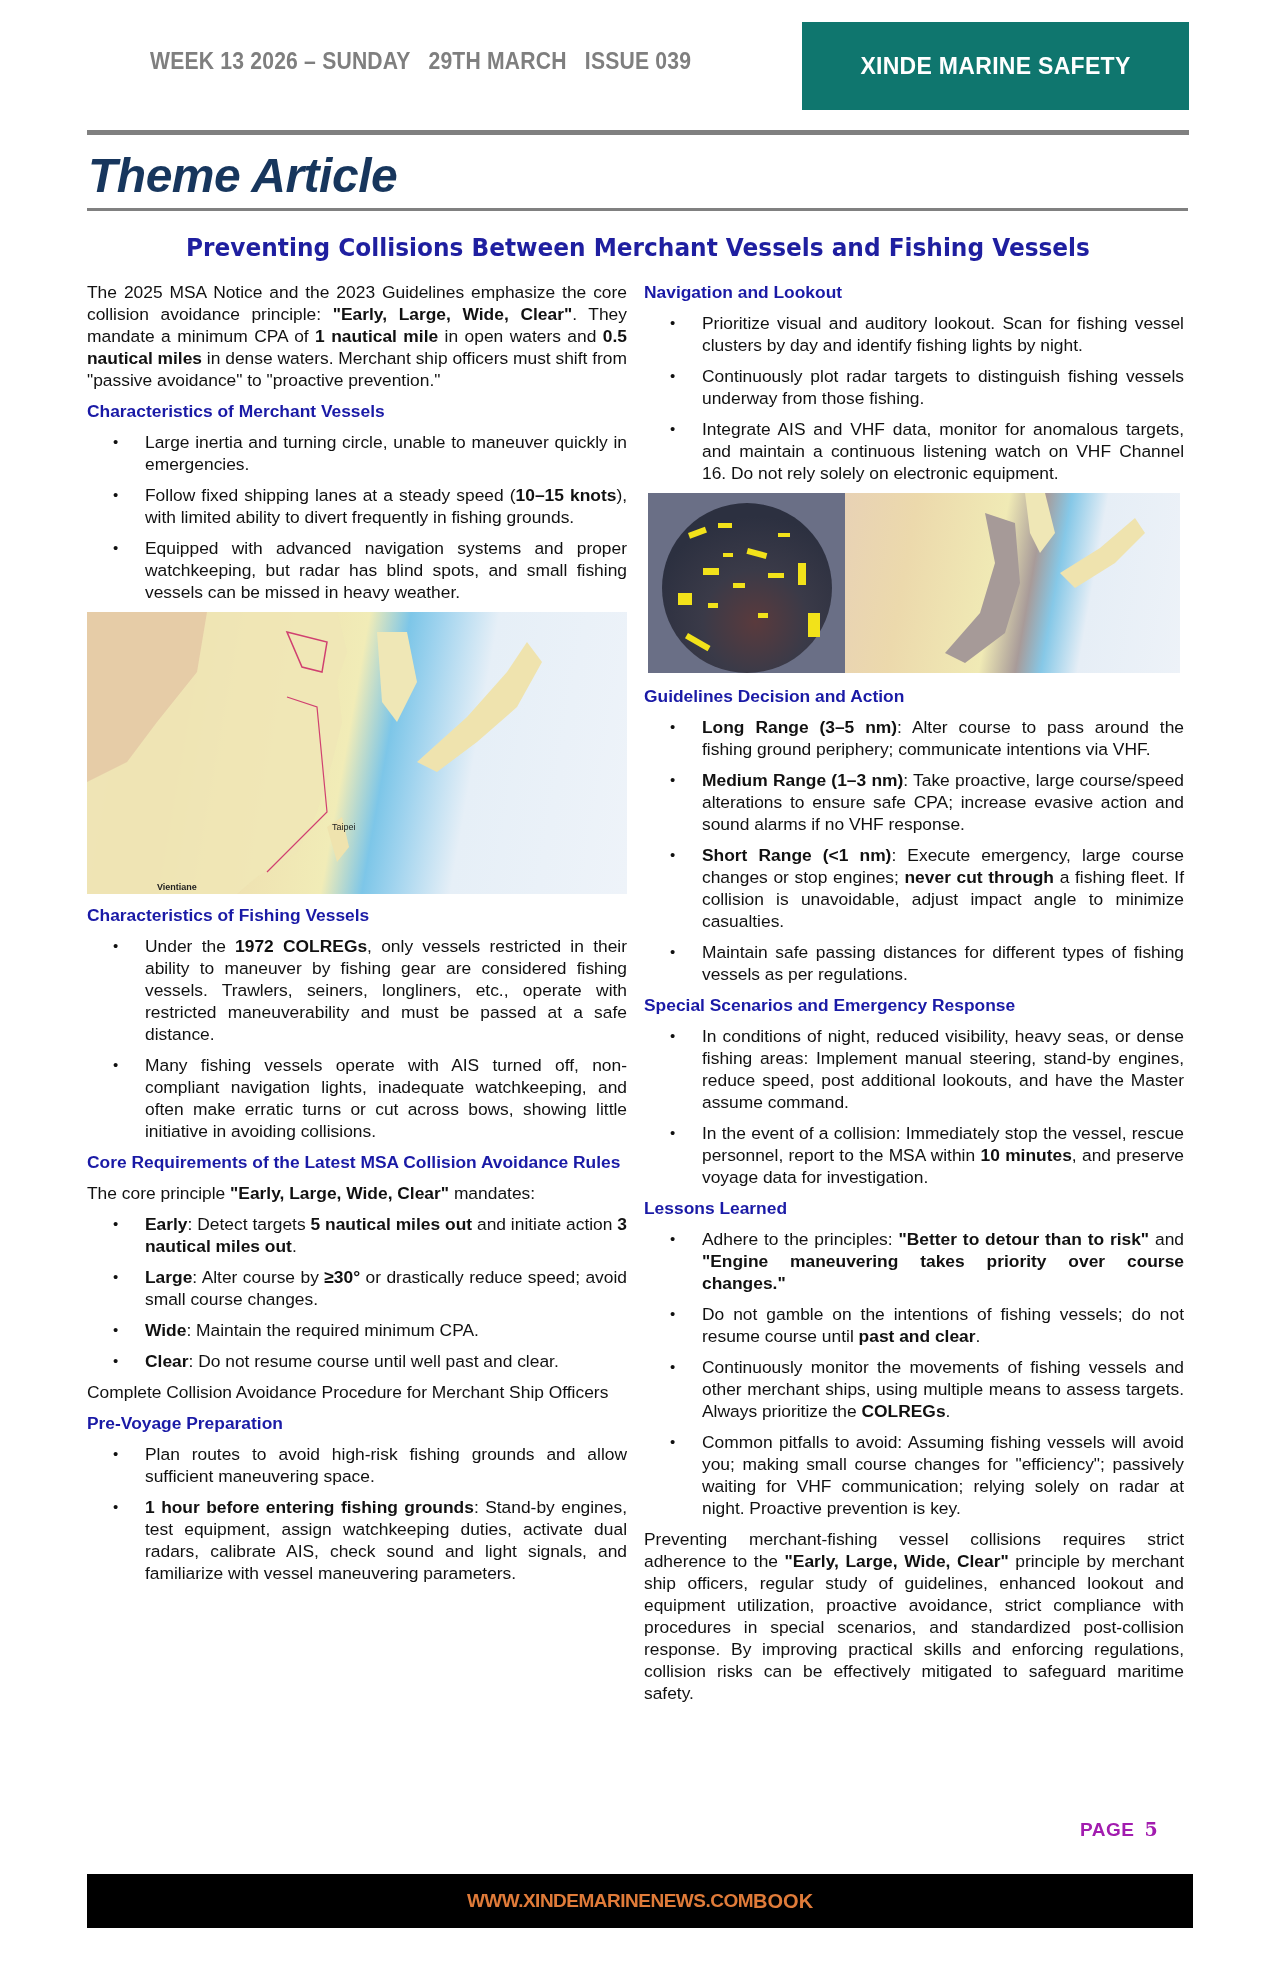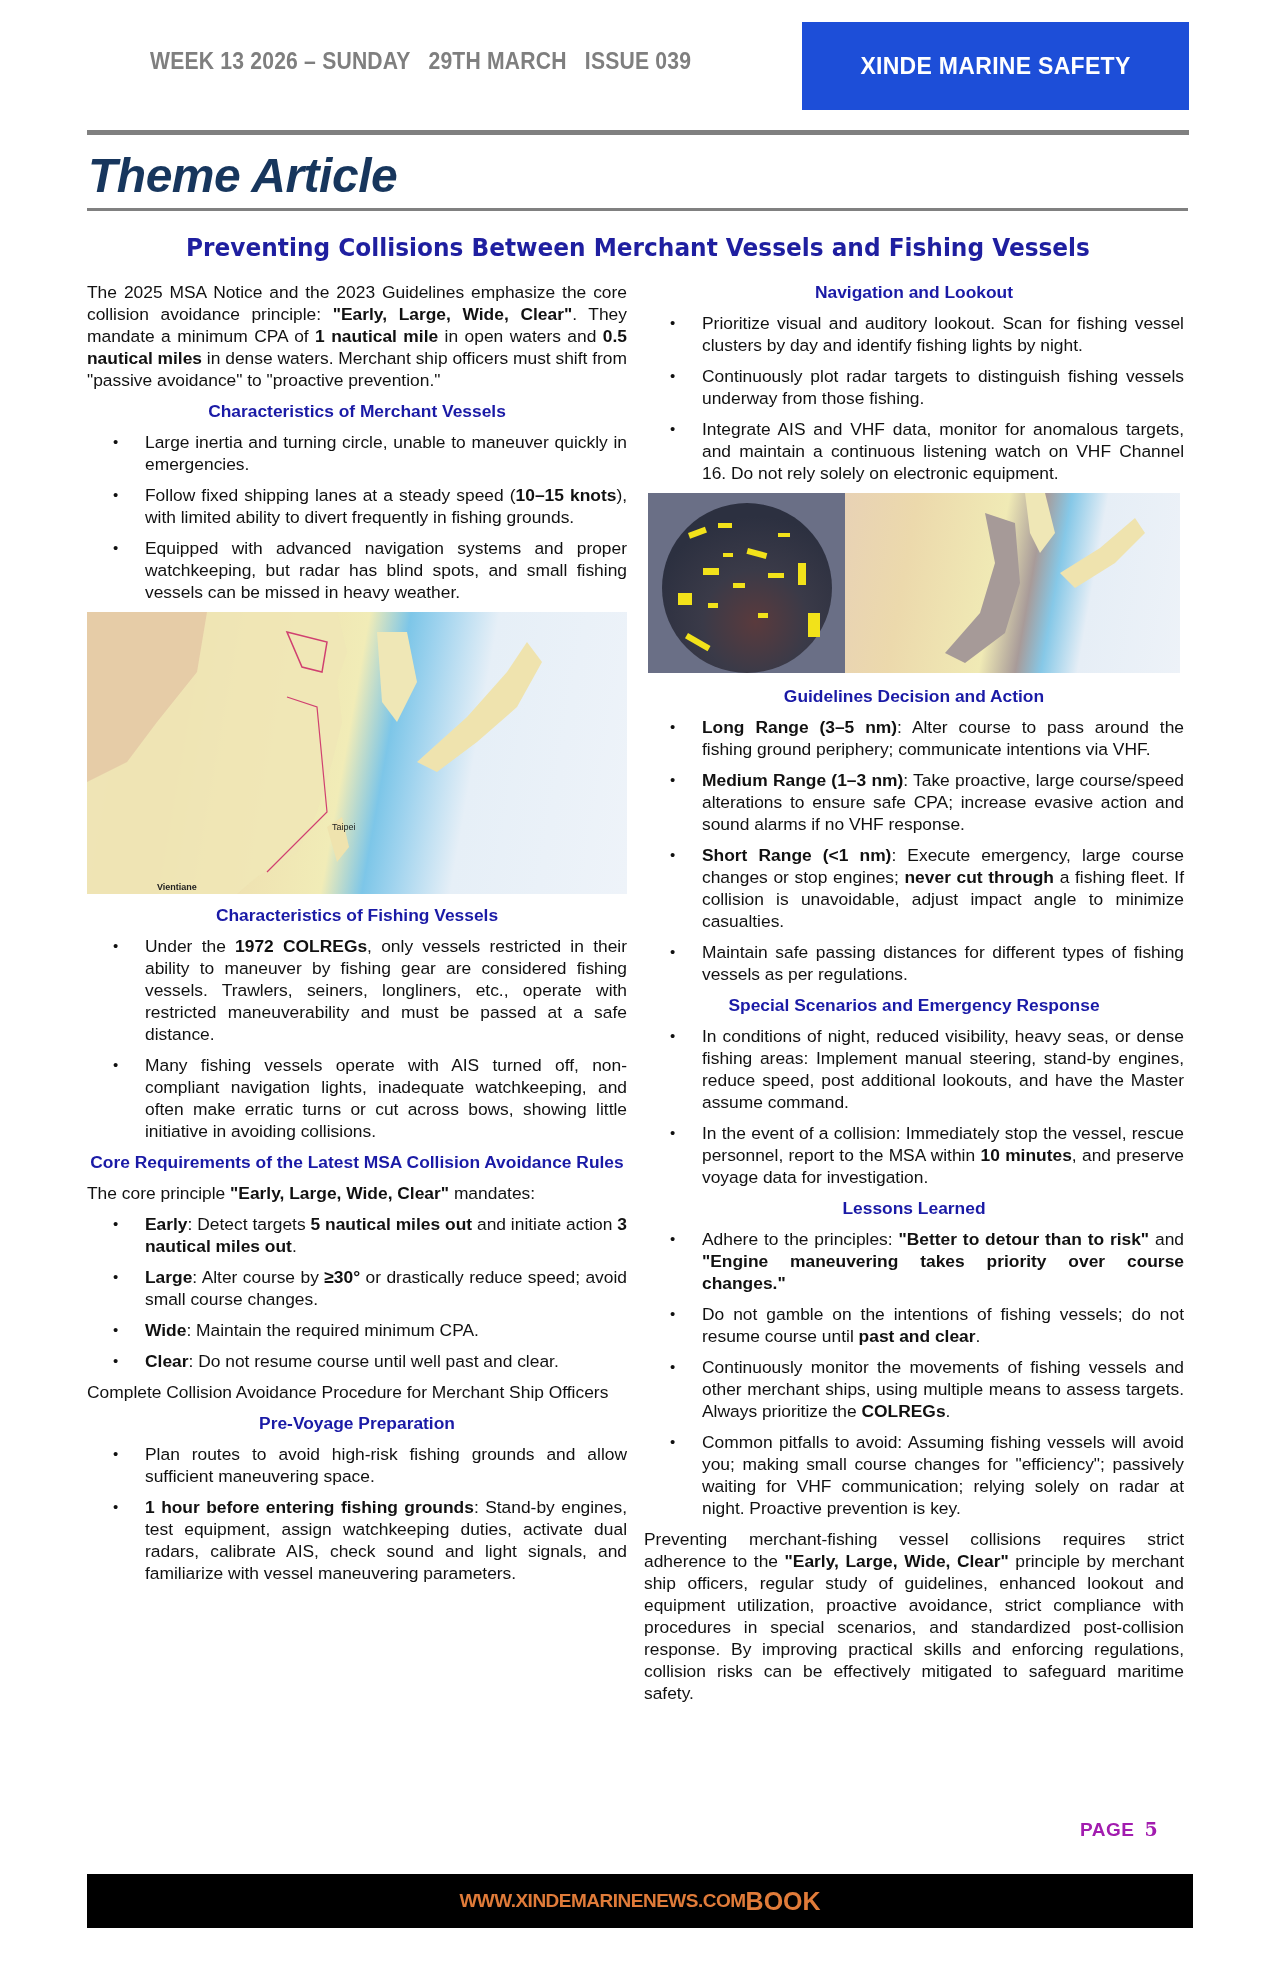--- a/index.html
+++ b/index.html
@@ -3,57 +3,57 @@
 <meta charset="utf-8">
 <style>
   html, body { margin: 0; padding: 0; background: #ffffff; }
   body { width: 1280px; height: 1978px; position: relative; overflow: hidden;
          font-family: "Liberation Sans", sans-serif; color: #111; }
   .abs { position: absolute; }
 
   
   .issue-line { left: 150px; top: 48px; width: 620px; font-size: 23px; font-weight: bold;
                 color: #7f7f7f; letter-spacing: 0.2px; white-space: pre; transform: scaleX(0.92); transform-origin: left center; }
-  .brand-box { left: 802px; top: 22px; width: 387px; height: 88px; background: #1d4ed8;
+  .brand-box { left: 802px; top: 22px; width: 387px; height: 88px; background: #0f766e;
                display: flex; align-items: center; justify-content: center; }
   .brand-text { color: #ffffff; font-size: 23px; font-weight: bold; letter-spacing: 0.3px; }
   .rule-thick { left: 87px; top: 130px; width: 1102px; height: 5px; background: #808080; }
   .section-title { left: 88px; top: 148px; font-size: 48px; font-weight: bold; font-style: italic;
                    color: #17365d; letter-spacing: -0.5px; }
   .rule-thin { left: 87px; top: 208px; width: 1101px; height: 3px; background: #808080; }
   .article-title { left: 87px; top: 233px; width: 1102px; text-align: center; font-size: 25px;
                    font-weight: bold; color: #1f1fa0; font-family: "DejaVu Sans", sans-serif;
                    transform: scaleX(0.93); transform-origin: center; }
 
   
   .col { width: 540px; font-size: 17.4px; line-height: 22px; }
   .col-left { left: 87px; top: 281px; }
   .col-right { left: 644px; top: 281px; }
   p { margin: 0 0 9px 0; text-align: justify; }
-  h3 { margin: 0 0 9px 0; font-size: 17.4px; line-height: 22px; color: #1a1aa6; font-weight: bold; text-align: center; }
+  h3 { margin: 0 0 9px 0; font-size: 17.4px; line-height: 22px; color: #1a1aa6; font-weight: bold; }
   ul { list-style: none; margin: 0 0 9px 0; padding: 0; }
   li { position: relative; padding-left: 58px; margin-bottom: 9px; text-align: justify; }
   li::before { content: "\2022"; position: absolute; left: 26px; top: 0; font-size: 15px; }
   b { font-weight: bold; }
 
   .map-left { width: 540px; height: 282px; margin: 2px 8px 10px 0; position: relative; overflow: hidden;
               background: linear-gradient(100deg, #e9d4b4 0%, #e8c59e 15%, #eedfb0 30%, #f1ecb7 48%, #7dc6e8 55%, #9fd3ee 60%, #e6eff7 70%, #eef3f9 100%); }
   .img-row { width: 532px; height: 180px; margin: 6px 0 12px 4px; display: flex; }
   .radar { width: 197px; height: 180px; background: #6a6f86; position: relative; overflow: hidden; }
   .radar-disc { position: absolute; left: 14px; top: 10px; width: 170px; height: 170px; border-radius: 50%;
                 background: radial-gradient(circle at 55% 70%, #5a3a3d 0%, #3a3a48 35%, #2c3040 70%); }
   .map-right { flex: 1; background: linear-gradient(100deg, #e8d2b5 0%, #ecd9ac 20%, #f0eab5 45%, #a89b99 55%, #86c8e7 62%, #e6eef6 72%, #edf2f8 100%); position: relative; overflow: hidden; }
 
   
   .page-no { left: 1080px; top: 1818px; font-size: 19px; font-weight: bold; color: #a21caf; letter-spacing: 0.5px; }
   .page-no .num { font-family: "DejaVu Serif", serif; margin-left: 10px; }
   .footer-bar { left: 87px; top: 1874px; width: 1106px; height: 54px; background: #000000;
                 display: flex; align-items: center; justify-content: center; }
   .footer-url { color: #e07b39; font-size: 19px; font-weight: bold; letter-spacing: -0.5px; }
-  .footer-book { color: #e07b39; font-size: 25px; font-weight: bold; }
+  .footer-book { color: #e07b39; font-size: 20px; font-weight: bold; }
 </style>
 </head>
 <body>
 
 <div class="abs issue-line">WEEK 13 2026 – SUNDAY   29TH MARCH   ISSUE 039</div>
 <div class="abs brand-box">
   <span class="brand-text">XINDE MARINE SAFETY</span>
 </div>
 <div class="abs rule-thick"></div>
 <div class="abs section-title">Theme Article</div>

